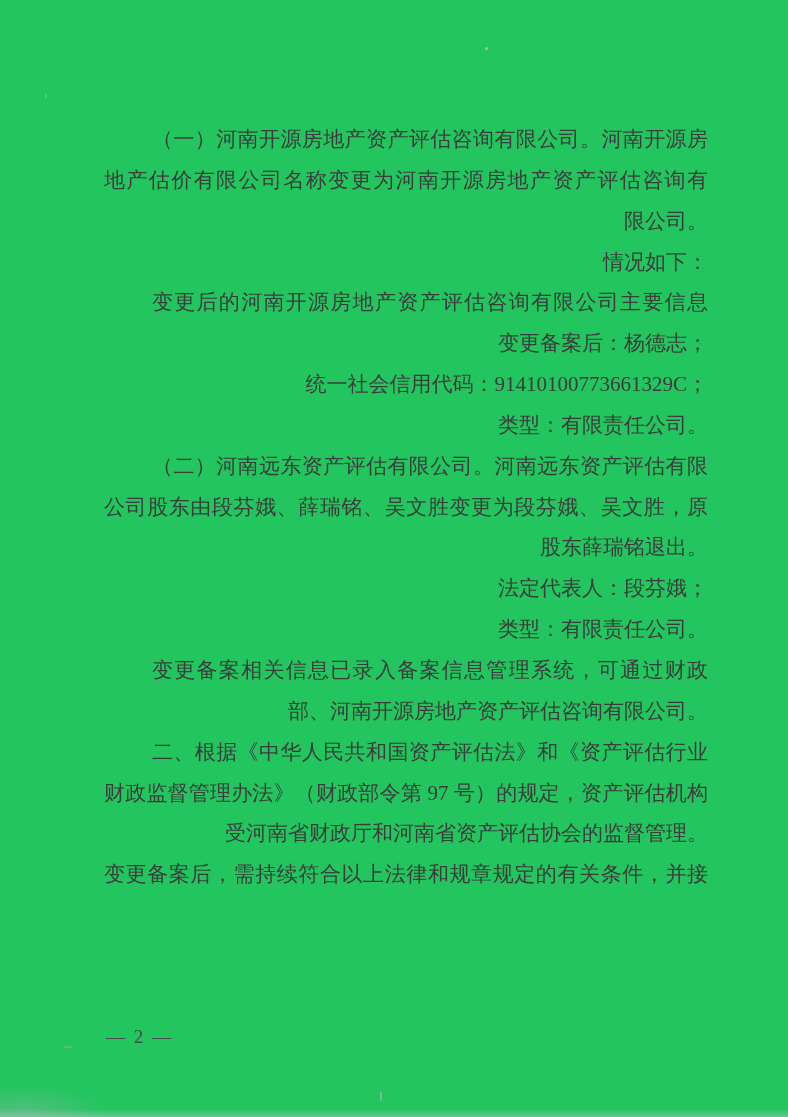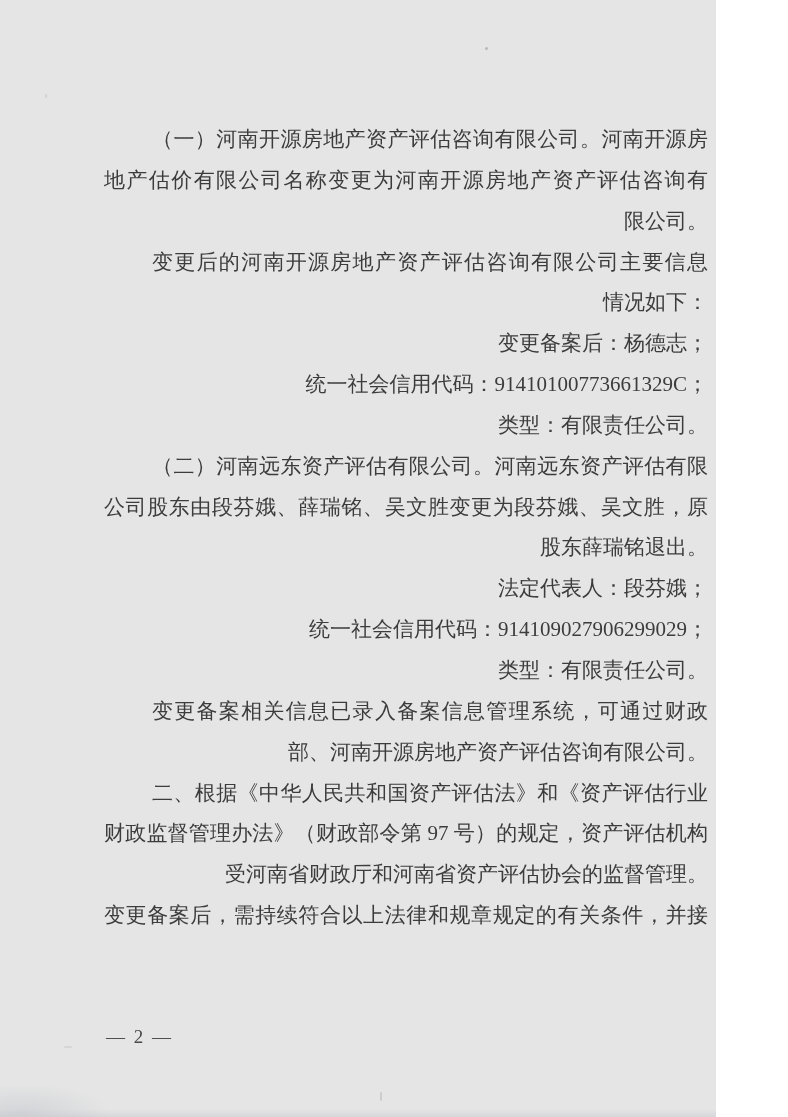--- a/index.html
+++ b/index.html
@@ -2,22 +2,22 @@
 <html><head>
 <meta charset="utf-8">
 <style>
   * { margin: 0; padding: 0; box-sizing: border-box; }
   html, body {
     width: 788px; height: 1117px;
     font-family: "Liberation Serif", "DejaVu Serif", serif;
   }
   .page {
     position: relative;
-    width: 716px; height: 1117px;
-    background: #e5e5e5;
+    width: 788px; height: 1117px;
+    background: #22c55e;
     overflow: hidden;
   }
   .body-text {
     position: absolute;
     left: 104px; top: 119px;
     width: 604px;
   }
   .line {
     height: 40.85px;
     line-height: 40.85px;
@@ -63,30 +63,29 @@
   }
 </style>
 </head>
 <body>
 
 <div class="page">
   <div class="body-text">
       <div class="line indent fill">（一）河南开源房地产资产评估咨询有限公司。河南开源房</div>
       <div class="line fill">地产估价有限公司名称变更为河南开源房地产资产评估咨询有</div>
       <div class="line">限公司。</div>
+      <div class="line">情况如下：</div>
       <div class="line indent fill">变更后的河南开源房地产资产评估咨询有限公司主要信息</div>
-      <div class="line">情况如下：</div>
       <div class="line indent">变更备案后：杨德志；</div>
       <div class="line indent">统一社会信用代码：91410100773661329C；</div>
       <div class="line indent">类型：有限责任公司。</div>
       <div class="line indent fill">（二）河南远东资产评估有限公司。河南远东资产评估有限</div>
       <div class="line fill">公司股东由段芬娥、薛瑞铭、吴文胜变更为段芬娥、吴文胜，原</div>
       <div class="line">股东薛瑞铭退出。</div>
       <div class="line indent">法定代表人：段芬娥；</div>
-      <div class="line indent">统一社会信用代码：914109027906299029；</div>
       <div class="line indent">类型：有限责任公司。</div>
       <div class="line indent fill">变更备案相关信息已录入备案信息管理系统，可通过财政</div>
       <div class="line">部、河南开源房地产资产评估咨询有限公司。</div>
       <div class="line indent fill">二、根据《中华人民共和国资产评估法》和《资产评估行业</div>
       <div class="line fill">财政监督管理办法》（财政部令第 97 号）的规定，资产评估机构</div>
       <div class="line">受河南省财政厅和河南省资产评估协会的监督管理。</div>
       <div class="line fill">变更备案后，需持续符合以上法律和规章规定的有关条件，并接</div>
     </div>
   <div class="footer">— 2 —</div>
   <span class="speck s1"></span>

